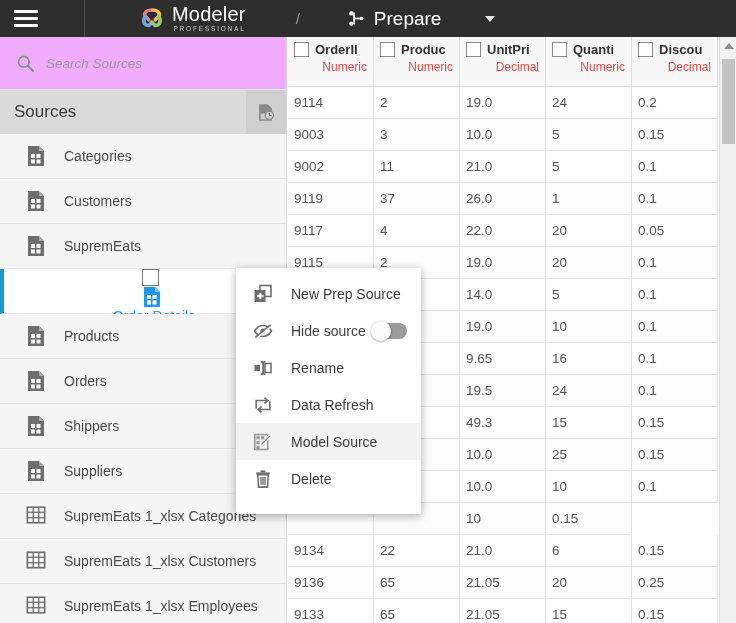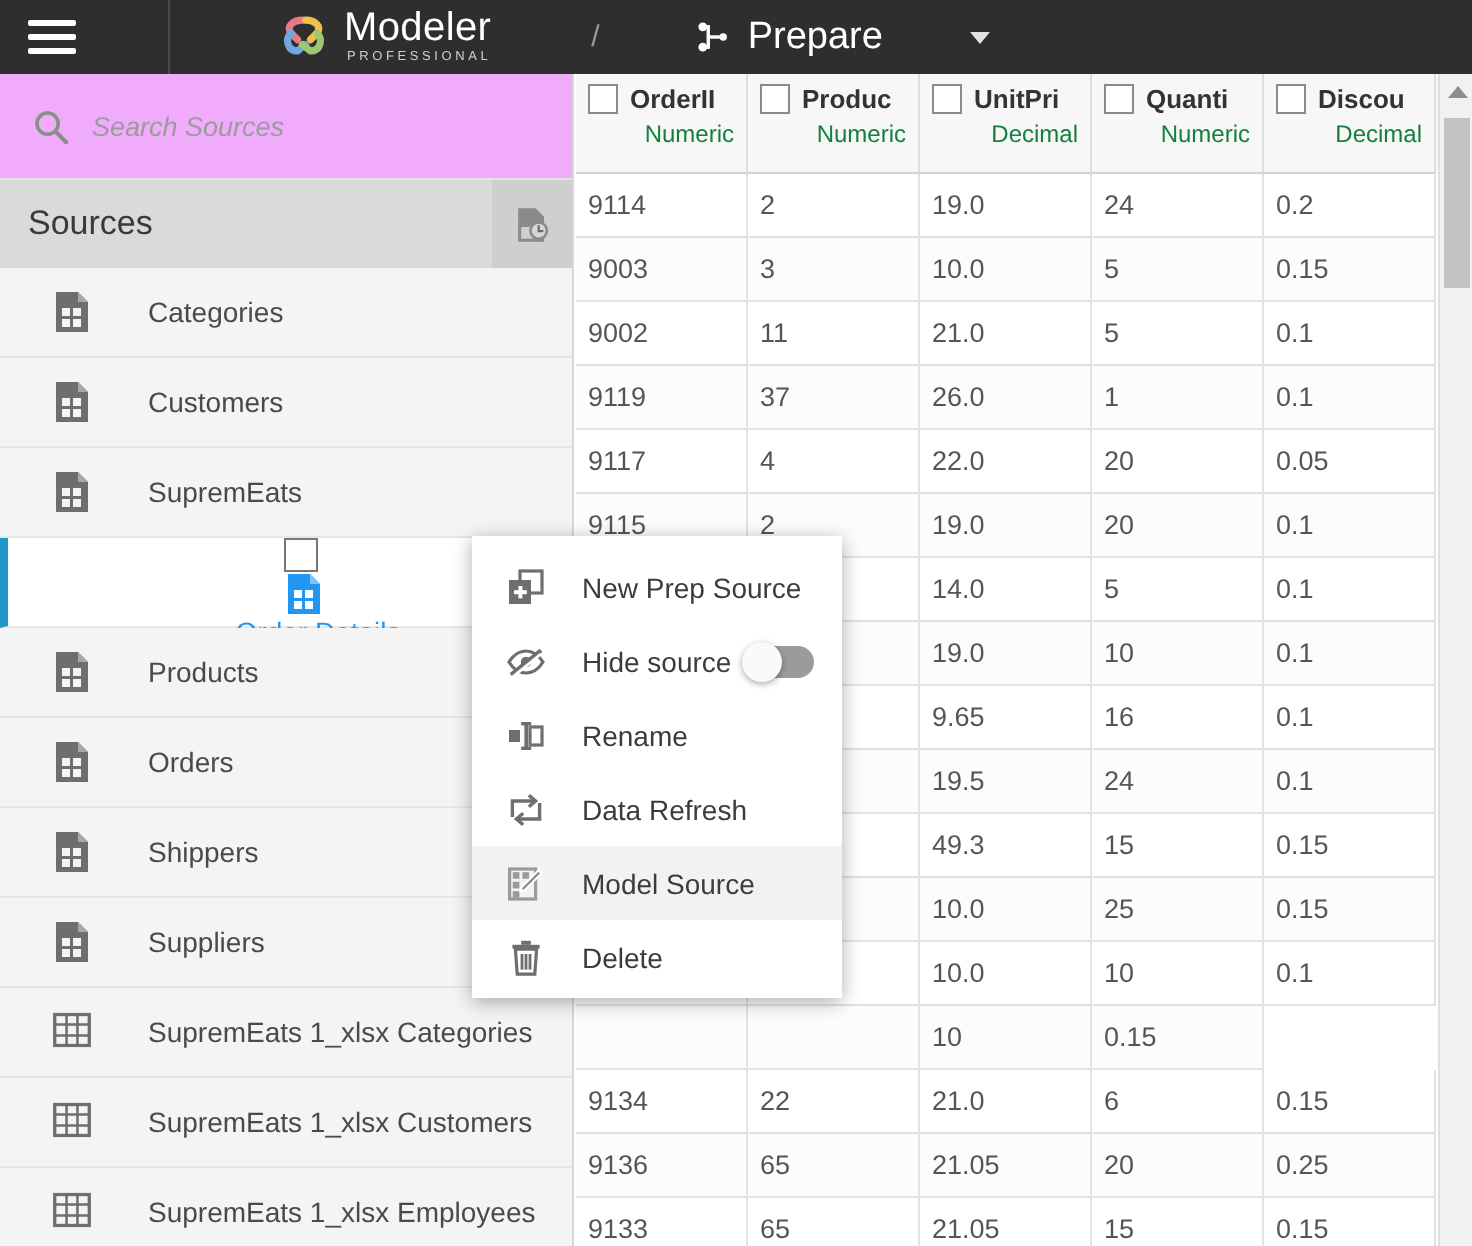--- a/index.html
+++ b/index.html
@@ -99,21 +99,21 @@
 
   .src-list { }
   .src-item {
     height: 45px; display: flex; align-items: center;
     border-bottom: 1px solid #e6e6e6;
     background: #f4f4f4; cursor: pointer;
     position: relative;
   }
   .src-item .ico { width: 20px; height: 22px; margin-left: 26px; flex:none; }
   .src-item .nm {
-    margin-left: 28px; font-size: 14px; color: #4a4a4a;
+    margin-left: 18px; font-size: 14px; color: #4a4a4a;
   }
   .src-item.sel {
     background: #ffffff;
     border-left: 4px solid #2196c8;
     flex-direction: column;
   }
   .src-item.sel .nm { color: #2196f3; }
   .src-item.sel .cb {
     width: 17px; height: 17px; margin-left: 11px;
     border: 1px solid #777; background: #fff; flex: none;
@@ -138,21 +138,21 @@
   .col-h .r1 { display: flex; align-items: center; gap: 6px; }
   .col-h .cb {
     width: 15px; height: 15px; border: 1px solid #8a8a8a;
     background: #fff; flex: none;
   }
   .col-h .nm {
     font-size: 13px; font-weight: bold; color: #333;
     white-space: nowrap;
   }
   .col-h .ty {
-    font-size: 12px; color: #15803d; text-align: right;
+    font-size: 12px; color: #ef4444; text-align: right;
     padding-right: 6px; margin-top: 3px; white-space: nowrap;
   }
   .rows { }
   .row { display: flex; height: 32px; }
   .row .c {
     width: 86px; flex: none; height: 32px; line-height: 32px;
     border-right: 1px solid #e2e2e2;
     border-bottom: 1px solid #e2e2e2;
     font-size: 13.5px; color: #555; padding-left: 6px;
     background: #fff; overflow: hidden; white-space: nowrap;
@@ -180,21 +180,21 @@
     position: absolute; top: 22px; left: 2px;
     width: 13px; height: 85px; background: #c2c2c2;
     cursor: pointer;
   }
 
   
   .ctx {
     position: absolute; top: 268px; left: 236px;
     width: 185px; background: #ffffff;
     box-shadow: 0 2px 9px rgba(0,0,0,.32);
-    padding: 7px 0 2px 0;
+    padding: 7px 0 17px 0;
     z-index: 50;
   }
   .ctx-item {
     height: 37px; display: flex; align-items: center;
     padding-left: 17px; cursor: pointer;
   }
   .ctx-item.hl { background: #f2f2f2; }
   .ctx-item .mi { width: 20px; height: 20px; flex: none; }
   .ctx-item .ml {
     margin-left: 18px; font-size: 14px; color: #3c3c3c;

